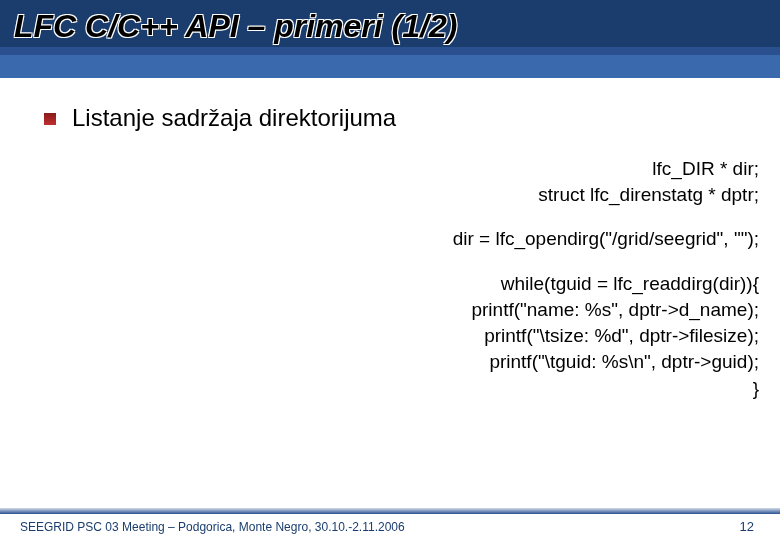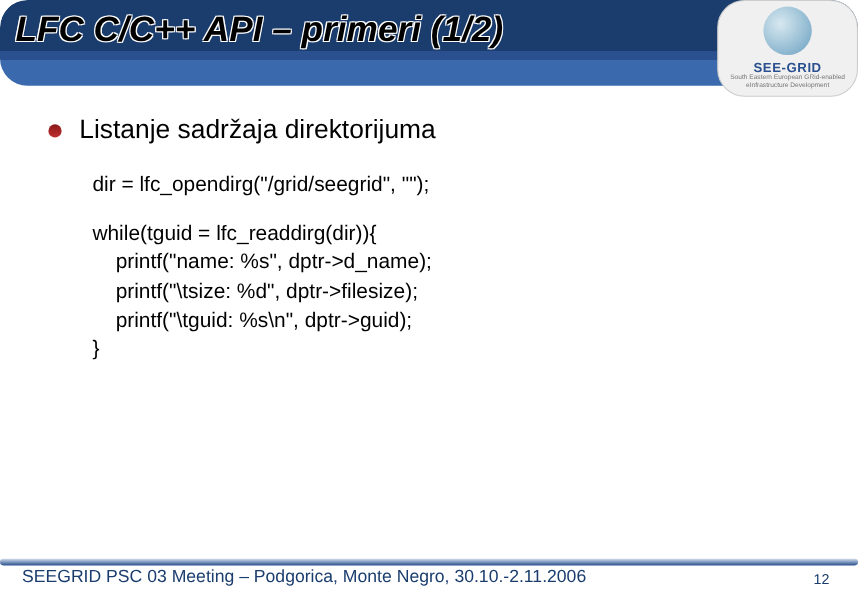--- a/index.html
+++ b/index.html
@@ -1,15 +1,15 @@
 <!DOCTYPE html>
 <html><head>
 <meta charset="utf-8">
 <style>
-  * { box-sizing: border-box; margin: 0; padding: 0; border-radius: 25px; }
+  * { box-sizing: border-box; margin: 0; padding: 0; }
   body {
     width: 780px;
     height: 540px;
     font-family: Verdana, Arial, sans-serif;
     background: #fff;
     position: relative;
     overflow: hidden;
   }
   .title-bar {
     width: 100%;
@@ -49,20 +49,21 @@
     height: 44px;
     border-radius: 50%;
     background: radial-gradient(circle at 35% 35%, #d7e8f0, #a0c4d8, #6a9ec0);
     margin-bottom: 4px;
   }
   .logo-label { font-size: 12px; font-weight: bold; color: #2a5090; letter-spacing: 0.5px; }
   .logo-sub { font-size: 6px; color: #777; text-align: center; line-height: 1.1; padding: 0 4px; }
 
   .content {
     padding: 26px 21px 0 44px;
+    text-align: right;
   }
   .bullet-row {
     display: flex;
     align-items: flex-start;
     margin-bottom: 24px;
   }
   .bullet-mark {
     width: 12px;
     height: 12px;
     background: linear-gradient(to bottom, #8a1a1a, #c03030);
@@ -96,50 +97,49 @@
     bottom: 26px;
     left: 0;
     width: 100%;
     height: 6px;
     background: linear-gradient(to bottom, #d0dcea, #2a5090);
   }
   .footer-text {
     position: absolute;
     bottom: 6px;
     left: 20px;
-    font-size: 16px;
+    font-size: 12px;
     color: #1a3d6e;
   }
   .footer-page {
     position: absolute;
     bottom: 6px;
     right: 26px;
     font-size: 13px;
     color: #1a3d6e;
   }
 </style>
 </head>
 <body>
 
 <div class="title-bar">
   <div class="title-text">LFC C/C++ API – primeri (1/2)</div>
-  <div class="logo-box">
-    <div class="logo-globe"></div>
-    <div class="logo-label">SEE-GRID</div>
-    <div class="logo-sub">South Eastern European GRid-enabled eInfrastructure Development</div>
-  </div>
 </div>
 
 <div class="content">
   <div class="bullet-row">
     <div class="bullet-mark"></div>
     <div class="bullet-text">Listanje sadržaja direktorijuma</div>
   </div>
 
   <div class="code-block">
+    <div class="para">
+      <div>lfc_DIR * dir;</div>
+      <div>struct lfc_direnstatg * dptr;</div>
+    </div>
     <div class="para">
       <div>dir = lfc_opendirg("/grid/seegrid", "");</div>
     </div>
     <div class="para">
       <div>while(tguid = lfc_readdirg(dir)){</div>
       <div>&nbsp;&nbsp;&nbsp;&nbsp;printf("name: %s", dptr-&gt;d_name);</div>
       <div>&nbsp;&nbsp;&nbsp;&nbsp;printf("\tsize: %d", dptr-&gt;filesize);</div>
       <div>&nbsp;&nbsp;&nbsp;&nbsp;printf("\tguid: %s\n", dptr-&gt;guid);</div>
       <div>}</div>
     </div>

